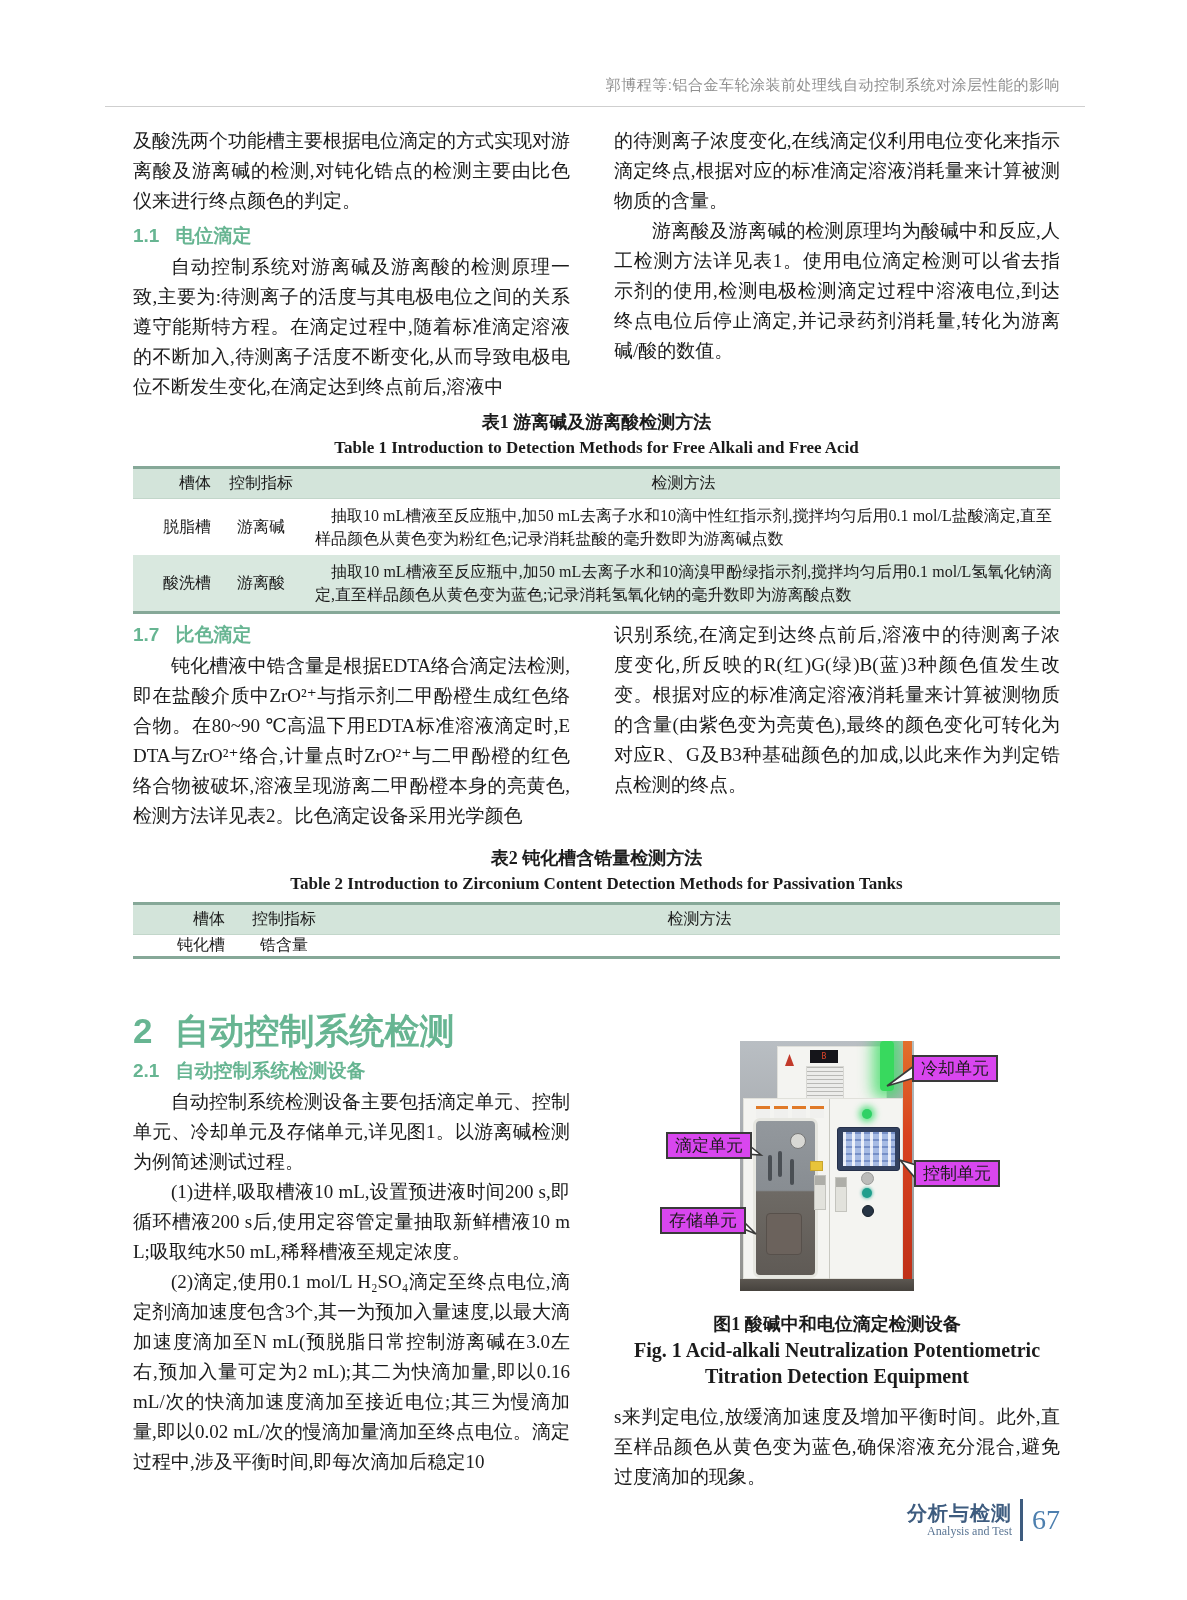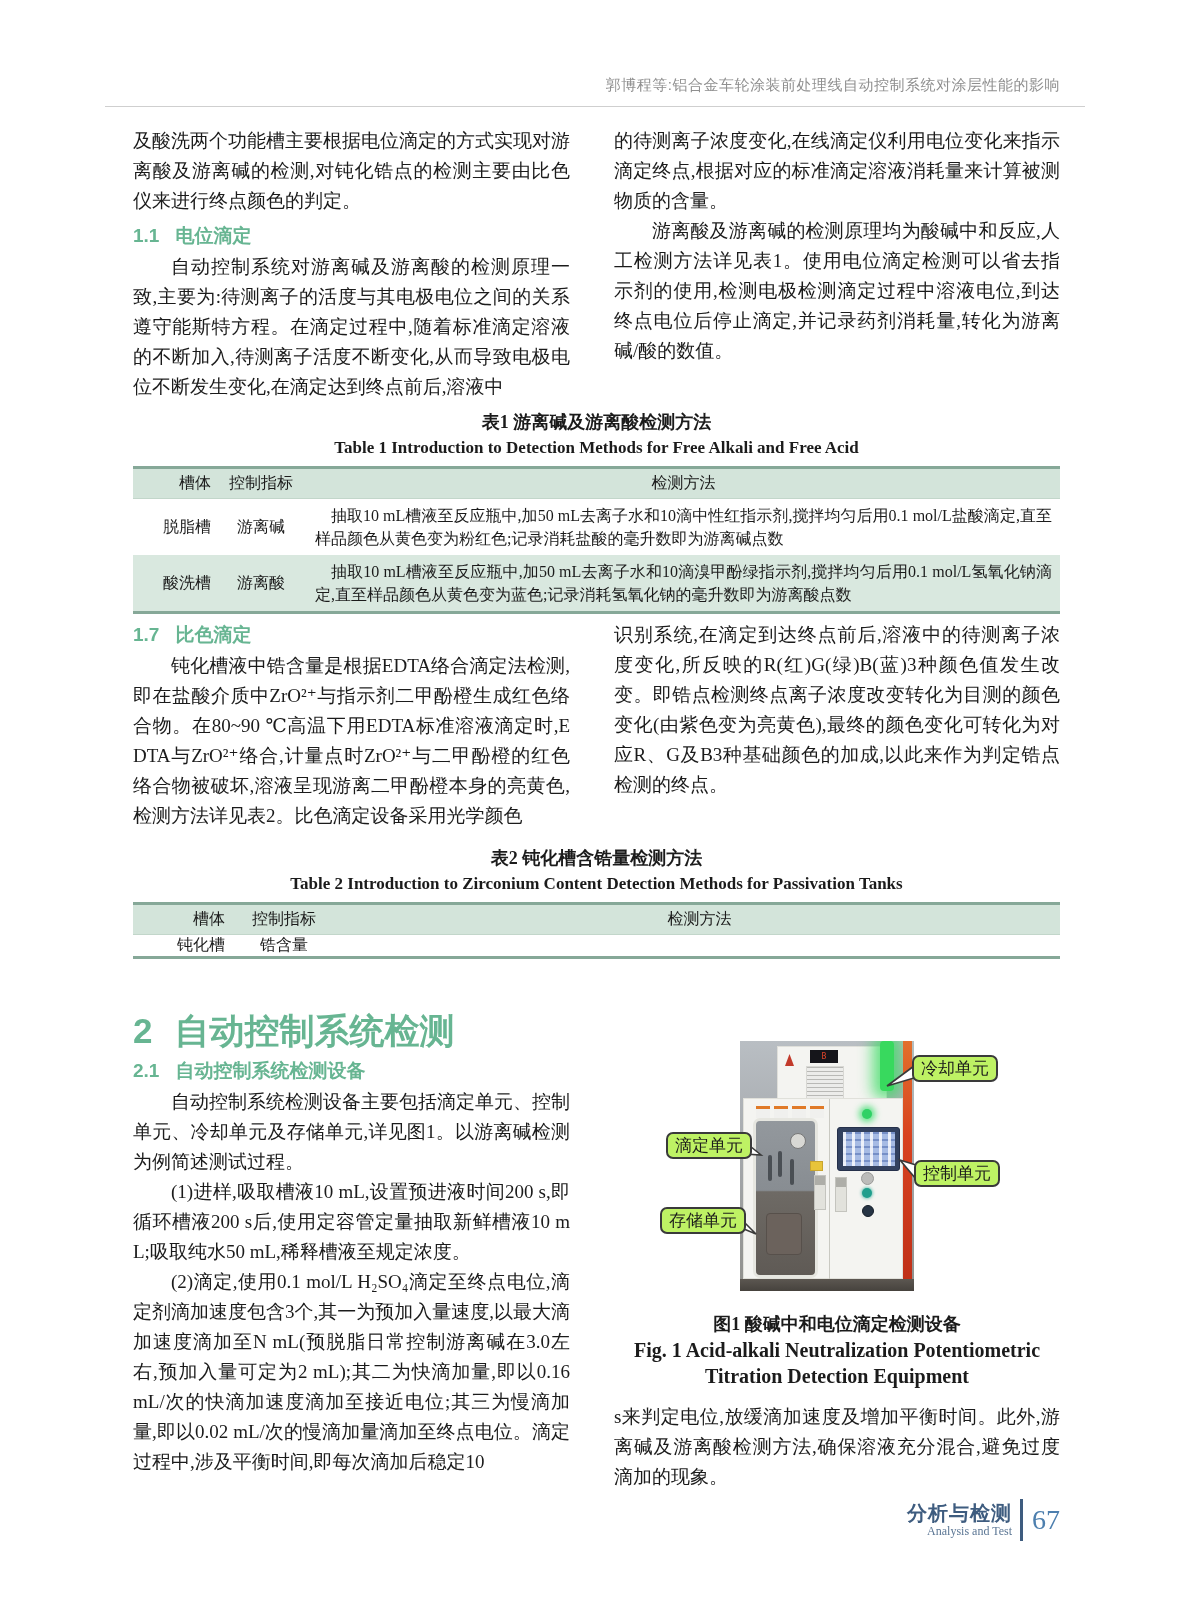--- a/index.html
+++ b/index.html
@@ -74,21 +74,21 @@
   .led-green{left:122px;top:68px;width:10px;height:10px;background:#2fd165;box-shadow:0 0 6px 3px rgba(60,220,110,.8);}
   .screen{position:absolute;left:97px;top:86px;width:63px;height:44px;background:#32415f;border-radius:3px;border:1px solid #25304a;box-sizing:border-box;}
   .screen-in{position:absolute;left:5px;top:4px;width:52px;height:34px;background:#a6bbe4;
     background-image:repeating-linear-gradient(90deg,rgba(255,255,255,.8) 0 3px,transparent 3px 9px),
                      repeating-linear-gradient(180deg,rgba(70,100,170,.5) 0 2px,transparent 2px 7px);}
   .btn-gray{left:121px;top:131px;width:11px;height:11px;background:#bcbcba;border:1px solid #9a9a98;}
   .btn-teal{left:122px;top:147px;width:10px;height:10px;background:#1f9e8c;box-shadow:0 0 3px 1px rgba(40,170,150,.6);}
   .btn-dark{left:122px;top:164px;width:10px;height:10px;background:#263444;border:1px solid #141d28;}
   .floor{position:absolute;left:0;top:238px;width:174px;height:12px;background:linear-gradient(180deg,#5c5751,#46423d);}
   .callout{
-    position:absolute;background:#bef264;border:2px solid #3a3a3a;border-radius:7px;
+    position:absolute;background:#d946ef;border:2px solid #3a3a3a;border-radius:0;
     padding:0 7px;font-size:17px;line-height:23px;white-space:nowrap;z-index:3;
   }
   .tails{position:absolute;left:0;top:0;width:446px;height:292px;z-index:2;}
   .fig-cap-zh{text-align:center;font-size:18px;font-weight:bold;line-height:26px;margin-top:7px;}
   .fig-cap-en{text-align:center;font-size:20px;font-weight:bold;line-height:26px;width:430px;margin:0 auto;}
   
   .footer{top:1499px;right:127px;display:flex;align-items:center;}
   .f-txt{text-align:right;}
   .f-zh{font-size:20px;font-weight:bold;color:#3e5c7f;line-height:22px;letter-spacing:1px;}
   .f-en{font-size:12px;color:#5b7694;line-height:14px;}
@@ -137,21 +137,21 @@
     </div>
   </div>
 </div>
 
 <div class="abs colL" style="top:622px;">
   <h3 class="sub" style="margin-top:0;"><span class="num">1.7</span><span>比色滴定</span></h3>
   <p class="body ind">钝化槽液中锆含量是根据EDTA络合滴定法检测,即在盐酸介质中ZrO²⁺与指示剂二甲酚橙生成红色络合物。在80~90 ℃高温下用EDTA标准溶液滴定时,EDTA与ZrO²⁺络合,计量点时ZrO²⁺与二甲酚橙的红色络合物被破坏,溶液呈现游离二甲酚橙本身的亮黄色,检测方法详见表2。比色滴定设备采用光学颜色</p>
 </div>
 
 <div class="abs colR" style="top:620px;">
-  <p class="body">识别系统,在滴定到达终点前后,溶液中的待测离子浓度变化,所反映的R(红)G(绿)B(蓝)3种颜色值发生改变。即锆点检测终点离子浓度改变转化为目测的颜色变化(由紫色变为亮黄色),最终的颜色变化可转化为对应R、G及B3种基础颜色的加成,以此来作为判定锆点检测的终点。</p>
+  <p class="body">识别系统,在滴定到达终点前后,溶液中的待测离子浓度变化,所反映的R(红)G(绿)B(蓝)3种颜色值发生改变。根据对应的标准滴定溶液消耗量来计算被测物质的含量(由紫色变为亮黄色),最终的颜色变化可转化为对应R、G及B3种基础颜色的加成,以此来作为判定锆点检测的终点。</p>
 </div>
 
 <div class="abs tblock" style="top:845px;">
   <div class="tbl-title-zh">表2  钝化槽含锆量检测方法</div>
   <div class="tbl-title-en">Table 2  Introduction to Zirconium Content Detection Methods for Passivation Tanks</div>
   <div class="tbl t2">
     <div class="t-row t-head">
       <div class="t-c1">槽体</div>
       <div class="t-c2">控制指标</div>
       <div class="t-c3" style="text-align:center;text-indent:0;">检测方法</div>
@@ -213,21 +213,21 @@
       <polygon points="300,54 273,74 300,66" fill="#ffffff" stroke="#3a3a3a" stroke-width="1.6"></polygon>
       <polygon points="302,153 286,148 302,167" fill="#ffffff" stroke="#3a3a3a" stroke-width="1.6"></polygon>
     </svg>
     <div class="callout" style="left:52px;top:120px;">滴定单元</div>
     <div class="callout" style="left:46px;top:195px;">存储单元</div>
     <div class="callout" style="left:298px;top:43px;">冷却单元</div>
     <div class="callout" style="left:300px;top:148px;">控制单元</div>
   </div>
   <div class="fig-cap-zh">图1  酸碱中和电位滴定检测设备</div>
   <div class="fig-cap-en">Fig. 1  Acid-alkali Neutralization Potentiometric Titration Detection Equipment</div>
-  <p class="body" style="margin-top:13px;">s来判定电位,放缓滴加速度及增加平衡时间。此外,游离碱及游离酸检测方法,确保溶液充分混合,避免过度滴加的现象。</p>
+  <p class="body" style="margin-top:13px;">s来判定电位,放缓滴加速度及增加平衡时间。此外,直至样品颜色从黄色变为蓝色,确保溶液充分混合,避免过度滴加的现象。</p>
 </div>
 
 <div class="abs footer">
   <div class="f-txt">
     <div class="f-zh">分析与检测</div>
     <div class="f-en">Analysis and Test</div>
   </div>
   <div class="f-bar"></div>
   <div class="f-num">67</div>
 </div>

